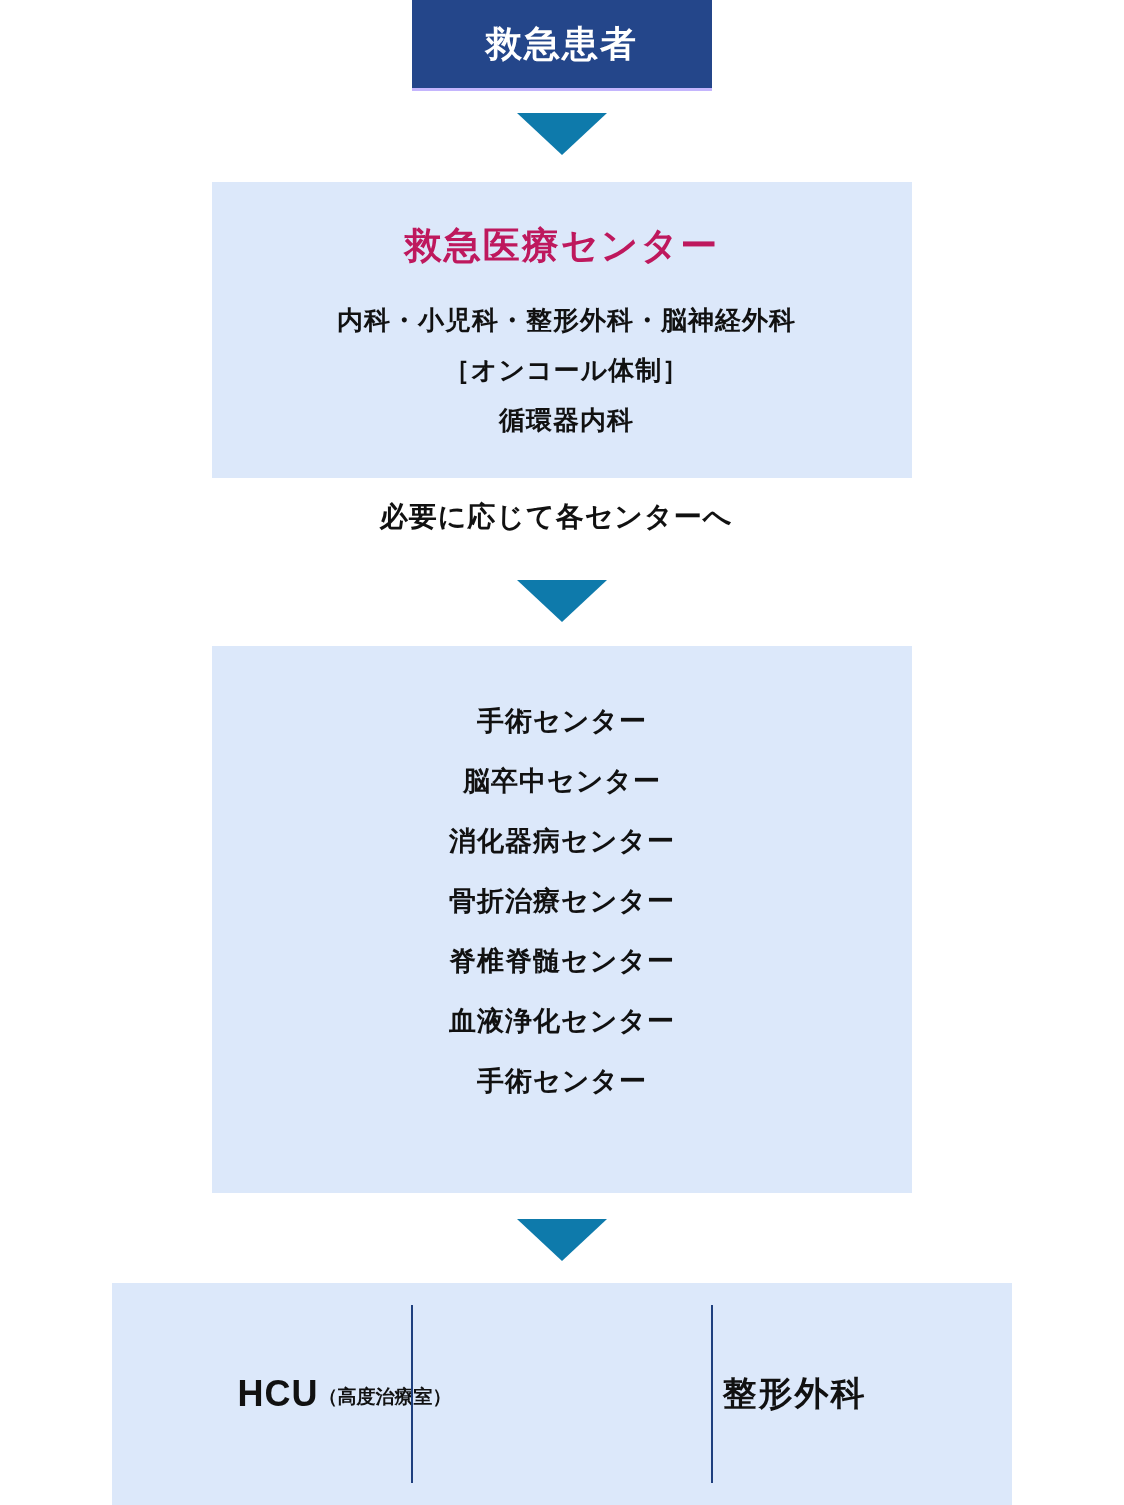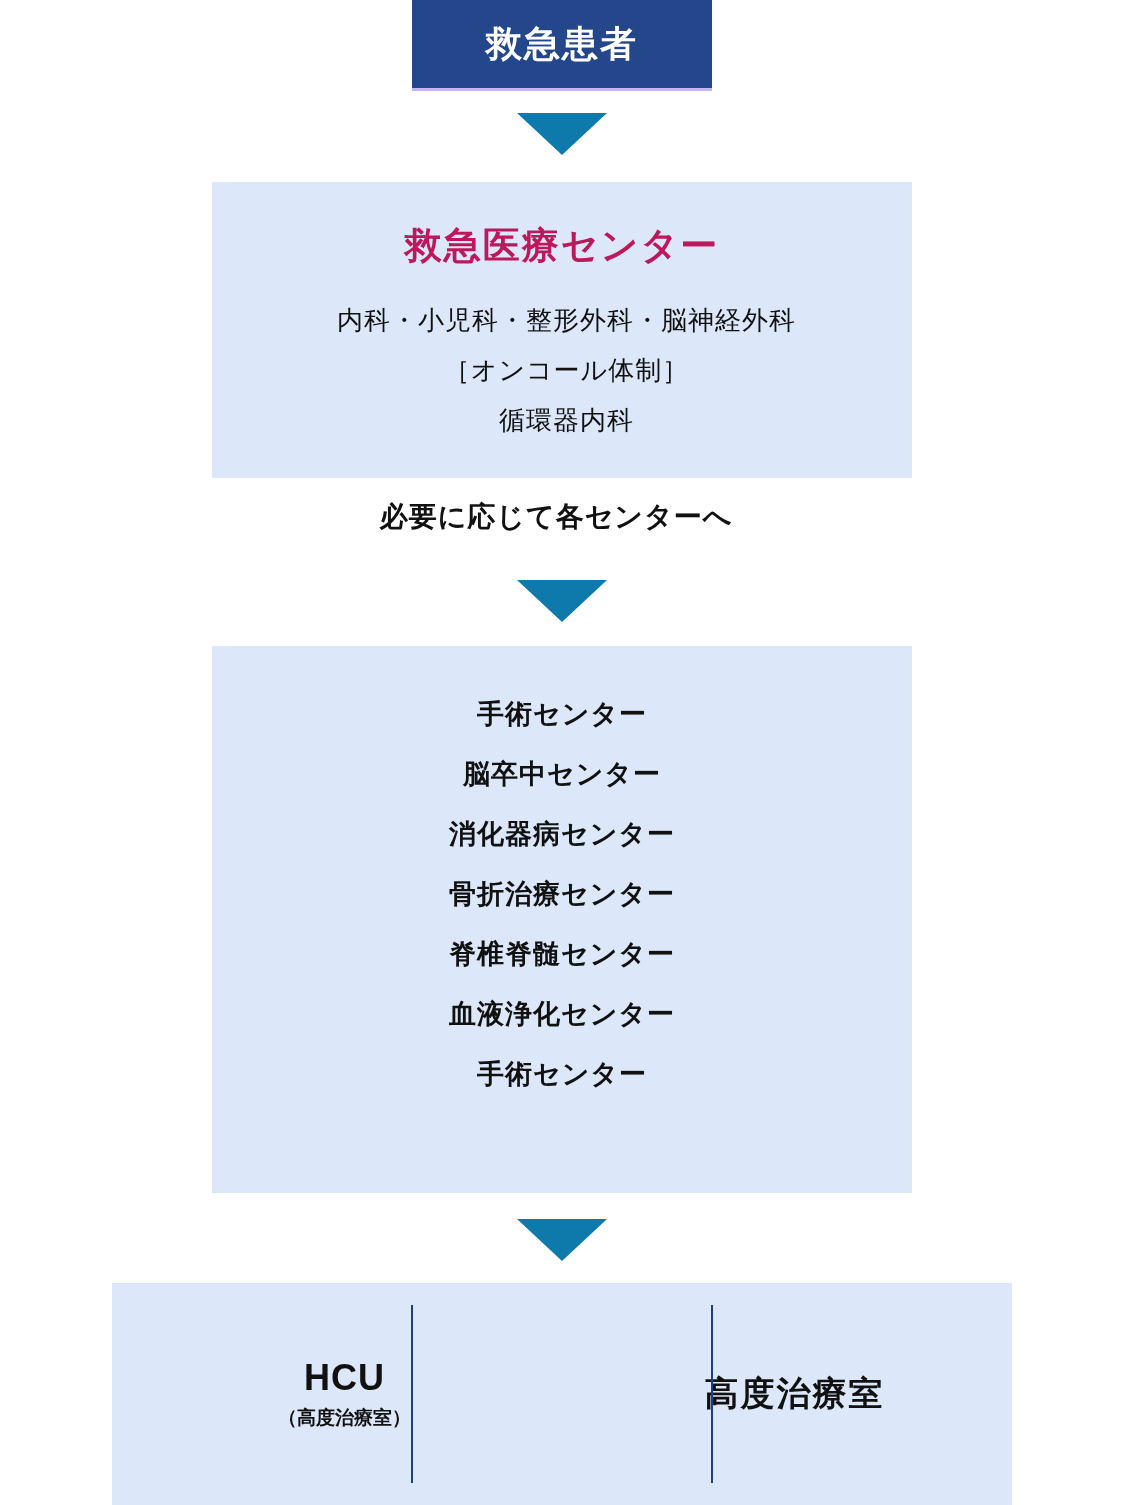--- a/index.html
+++ b/index.html
@@ -25,40 +25,40 @@
   .a2 { top: 580px; }
   .a3 { top: 1219px; }
   .panel { position: absolute; background: #dce8fa; }
   .box2 { left: 212px; top: 182px; width: 700px; height: 296px; text-align: center; }
   .panel-title {
     margin-top: 44px; line-height: 40px; font-size: 37px; font-weight: 700;
     color: #be185d; letter-spacing: 2px;
   }
   .dept-lines { margin-top: 29px; }
   .dept-line {
-    font-size: 26px; font-weight: 400; line-height: 50px; letter-spacing: 1px; padding-left: 9px;
+    font-size: 26px; font-weight: 700; line-height: 50px; letter-spacing: 1px; padding-left: 9px;
   }
   .transfer-note {
     position: absolute; left: 206px; top: 500px; width: 700px;
     text-align: center; font-size: 28px; font-weight: 700; line-height: 34px;
     letter-spacing: 1px;
   }
   .box3 { left: 212px; top: 646px; width: 700px; height: 547px; }
   .center-list {
-    list-style: none; margin: 5px; padding: 33px 0 0 0; text-align: center;
+    list-style: none; margin: 12px; padding: 33px 0 0 0; text-align: center;
   }
   .center-list li {
     font-size: 27px; font-weight: 700; line-height: 60px; letter-spacing: 1px;
   }
   .wards {
     left: 112px; top: 1283px; width: 900px; height: 222px;
     display: flex; flex-direction: row;
   }
   .ward {
-    flex: 1 1 0; display: flex; flex-direction: column;
+    flex: 1 1 0; display: flex; flex-direction: row;
     align-items: center; justify-content: center; text-align: center; margin-left: 15px;
   }
   .ward-title { font-size: 36px; font-weight: 700; letter-spacing: 1px; }
   .ward-title.big { font-size: 34px; letter-spacing: 2px; }
   .ward-sub { margin-top: 6px; font-size: 19px; font-weight: 700; }
   .vdivider {
     position: absolute; top: 22px; width: 2px; height: 178px; background: #1e3f7e;
   }
   .d1 { left: 299px; }
   .d2 { left: 599px; }
@@ -100,19 +100,19 @@
   </div>
 
   <div class="arrow a3"></div>
 
   <div class="panel wards">
     <div class="ward">
       <div class="ward-title">HCU</div>
       <div class="ward-sub">（高度治療室）</div>
     </div>
     <div class="ward">
-      <div class="ward-title big">高度治療室</div>
+      <div class="ward-title big">整形外科</div>
     </div>
     <div class="vdivider d1"></div>
     <div class="vdivider d2"></div>
   </div>
 
 </div>
 
 </body></html>

